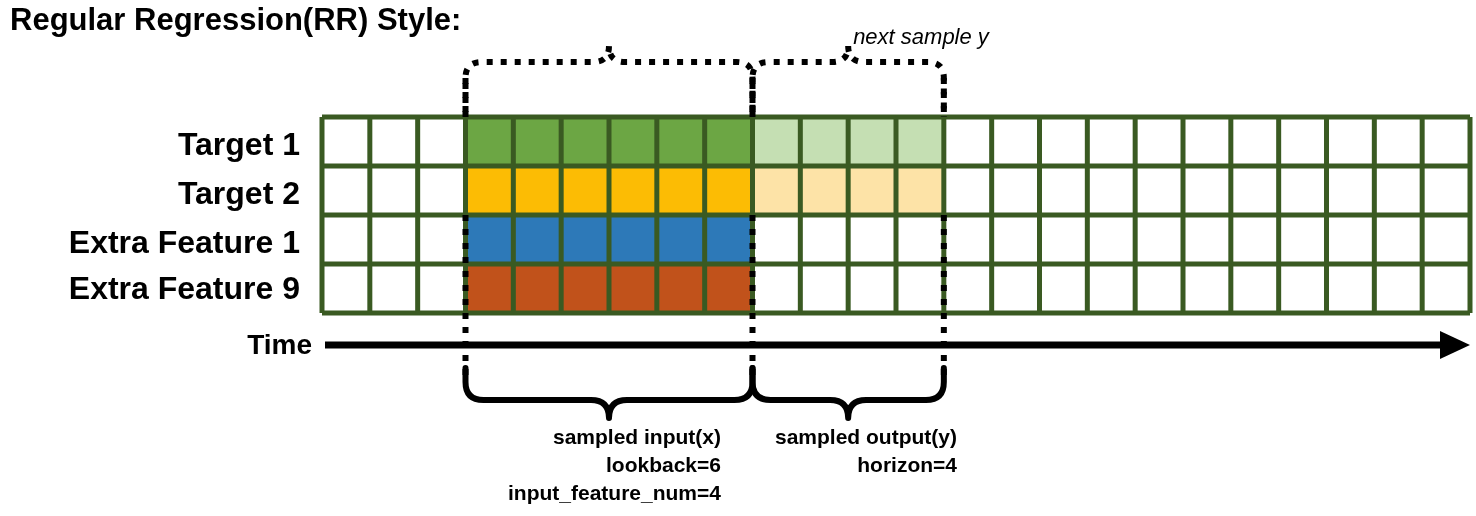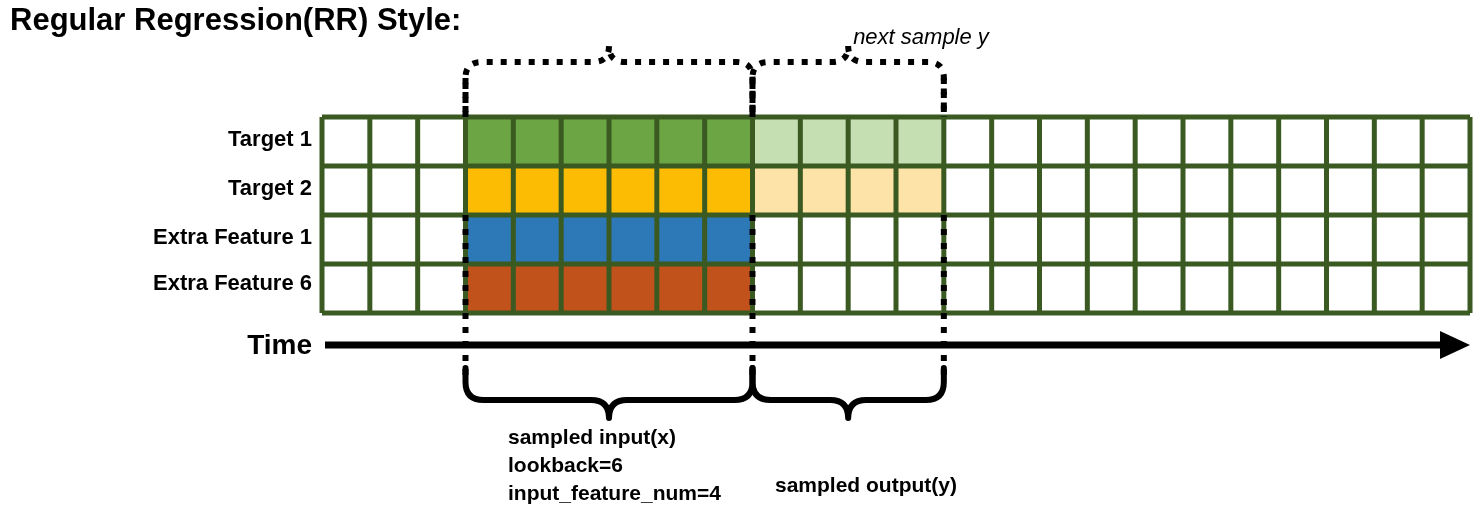--- a/index.html
+++ b/index.html
@@ -9,70 +9,71 @@
     color:#000;
   }
   #stage{position:absolute;left:0;top:0;width:1476px;height:460px;}
   svg.layer{position:absolute;left:0;top:0;width:1476px;height:516px;overflow:visible;}
 
   .title{
     position:absolute;left:10px;top:2px;
     font-size:31px;font-weight:700;letter-spacing:0px;white-space:nowrap;
   }
   .rowlabel{
-    position:absolute;right:0;text-align:right;white-space:nowrap;
-    font-size:22px;font-weight:700;line-height:1;
+    position:absolute;right:12px;text-align:right;white-space:nowrap;
+    font-size:32px;font-weight:700;line-height:1;
   }
   .labelbox{position:absolute;left:0;width:312px;}
   .timelabel{
     position:absolute;right:0;text-align:right;white-space:nowrap;
     font-size:28px;font-weight:700;
   }
   .bracetext{
     position:absolute;white-space:nowrap;font-size:22px;font-style:italic;
     font-weight:500;text-align:center;
   }
   .capblock{
     position:absolute;white-space:nowrap;font-size:21px;font-weight:700;
     line-height:1.33;
   }
-  .capblock div{white-space:nowrap;}
+  .capblock div{white-space:nowrap;text-align:right;}
 </style>
 </head>
 <body>
 
 <div id="stage">
 
   <div class="title">Regular Regression(RR) Style:</div>
 
   <div class="labelbox" style="top:128px;">
     <div class="rowlabel">Target 1</div>
   </div>
   <div class="labelbox" style="top:177px;">
     <div class="rowlabel">Target 2</div>
   </div>
   <div class="labelbox" style="top:226px;">
     <div class="rowlabel">Extra Feature 1</div>
   </div>
   <div class="labelbox" style="top:272px;">
-    <div class="rowlabel">Extra Feature 6</div>
+    <div class="rowlabel">Extra Feature 9</div>
   </div>
   <div class="labelbox" style="top:329px;">
     <div class="timelabel">Time</div>
   </div>
 
   <div class="bracetext" style="left:826px;top:2px;width:190px;margin-top:22px;">next sample y</div>
 
   <div class="capblock" style="left:508px;top:423px;">
     <div>sampled input(x)</div>
     <div>lookback=6</div>
     <div>input_feature_num=4</div>
   </div>
-  <div class="capblock" style="left:775px;top:423px;margin-top:48px;">
+  <div class="capblock" style="left:775px;top:423px;">
     <div>sampled output(y)</div>
+    <div>horizon=4</div>
   </div>
 
   <svg class="layer" viewBox="0 0 1476 516">
     <g id="grid-group">
         <rect x="322.00" y="117.00" width="47.83" height="49.00" fill="#FFFFFF" stroke="none"></rect>
         <rect x="369.83" y="117.00" width="47.83" height="49.00" fill="#FFFFFF" stroke="none"></rect>
         <rect x="417.67" y="117.00" width="47.83" height="49.00" fill="#FFFFFF" stroke="none"></rect>
         <rect x="465.50" y="117.00" width="47.83" height="49.00" fill="#6CA644" stroke="none"></rect>
         <rect x="513.33" y="117.00" width="47.83" height="49.00" fill="#6CA644" stroke="none"></rect>
         <rect x="561.17" y="117.00" width="47.83" height="49.00" fill="#6CA644" stroke="none"></rect>

